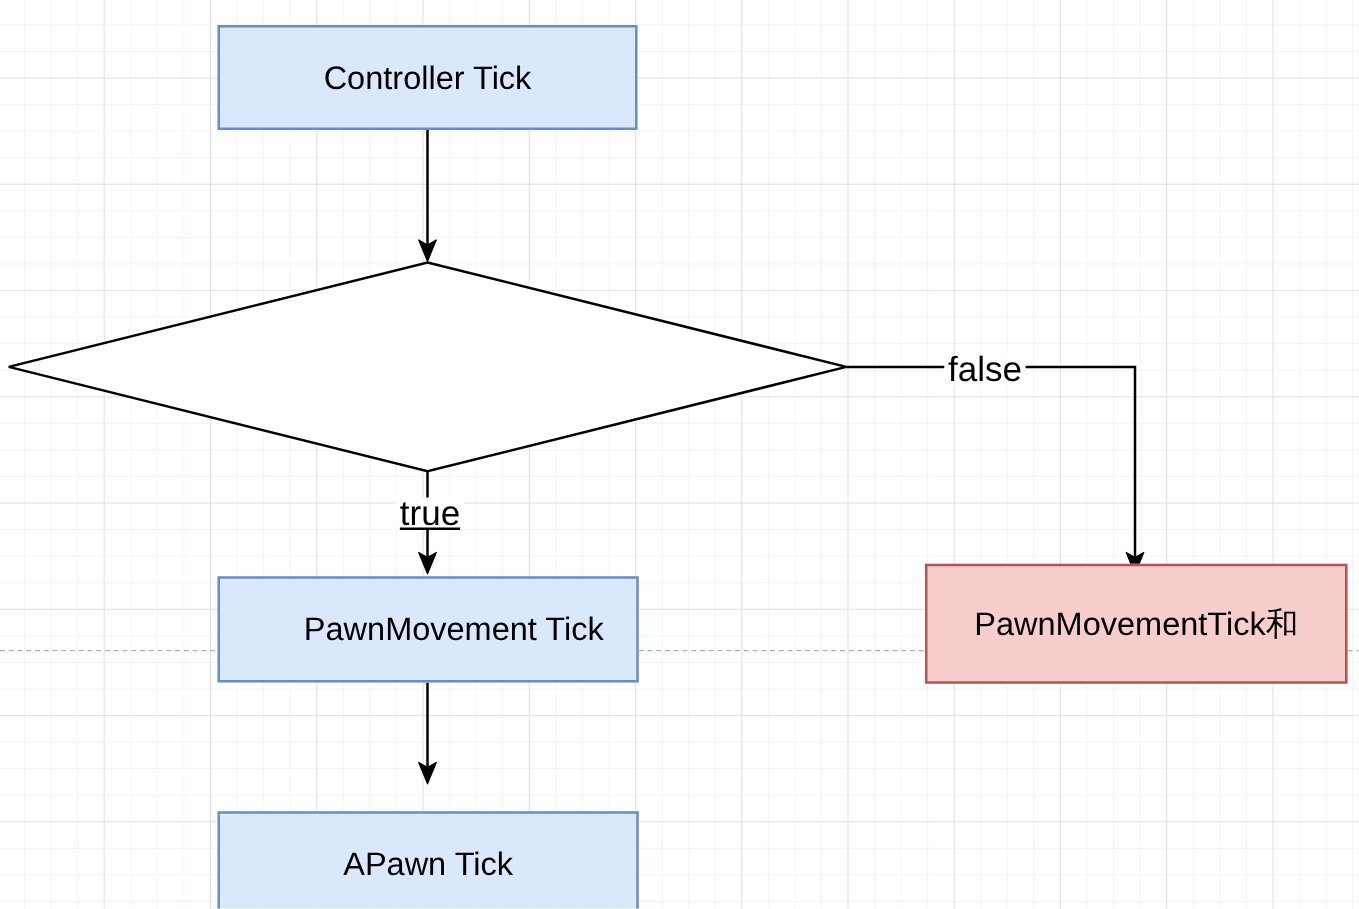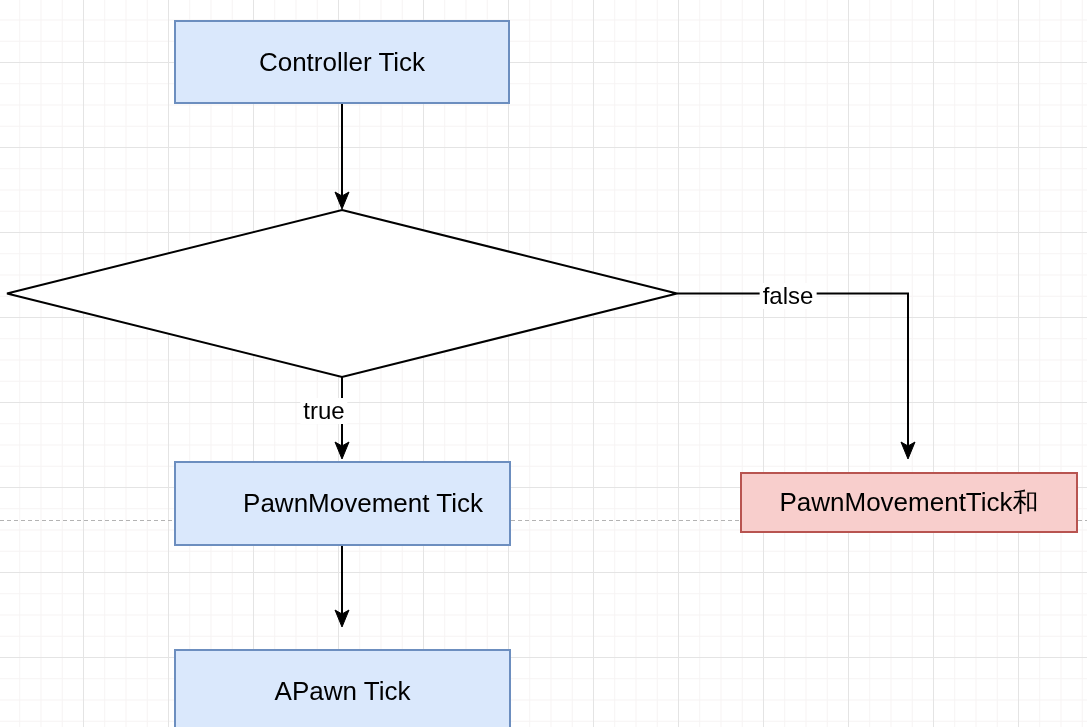--- a/index.html
+++ b/index.html
@@ -51,38 +51,38 @@
     flex-direction: column;
     align-items: center;
     justify-content: center;
     text-align: left;
     font-size: 26px;
     line-height: 31px;
   }
   .node-controller   { left: 174px; top: 20px;  width: 336px; height: 84px; }
   .node-pawnmovement { left: 174px; top: 461px; width: 337px; height: 85px; }
   .node-apawn        { left: 174px; top: 629px; width: 337px; height: 84px; }
-  .node-random       { left: 740px; top: 472px; width: 338px; height: 61px; }
+  .node-random       { left: 740px; top: 451px; width: 338px; height: 96px; }
   .decision-label {
     position: absolute;
     left: 342px; top: 294px;
     transform: translate(-50%, -50%);
     white-space: nowrap;
     font-size: 26px;
   }
   .edge-label {
     position: absolute;
     transform: translate(-50%, -50%);
     background: #ffffff;
     padding: 0 3px;
-    font-size: 24px;
+    font-size: 28px;
     line-height: 26px;
     white-space: nowrap;
   }
-  .edge-label-true  { left: 324px; top: 411px; }
+  .edge-label-true  { left: 344px; top: 411px; text-decoration: underline; }
   .edge-label-false { left: 788px; top: 296px; }
   .node .line { display: block; }
 </style>
 </head>
 <body>
 
 <div class="canvas">
 
   <svg class="layer" viewBox="0 0 1087 727">
 

